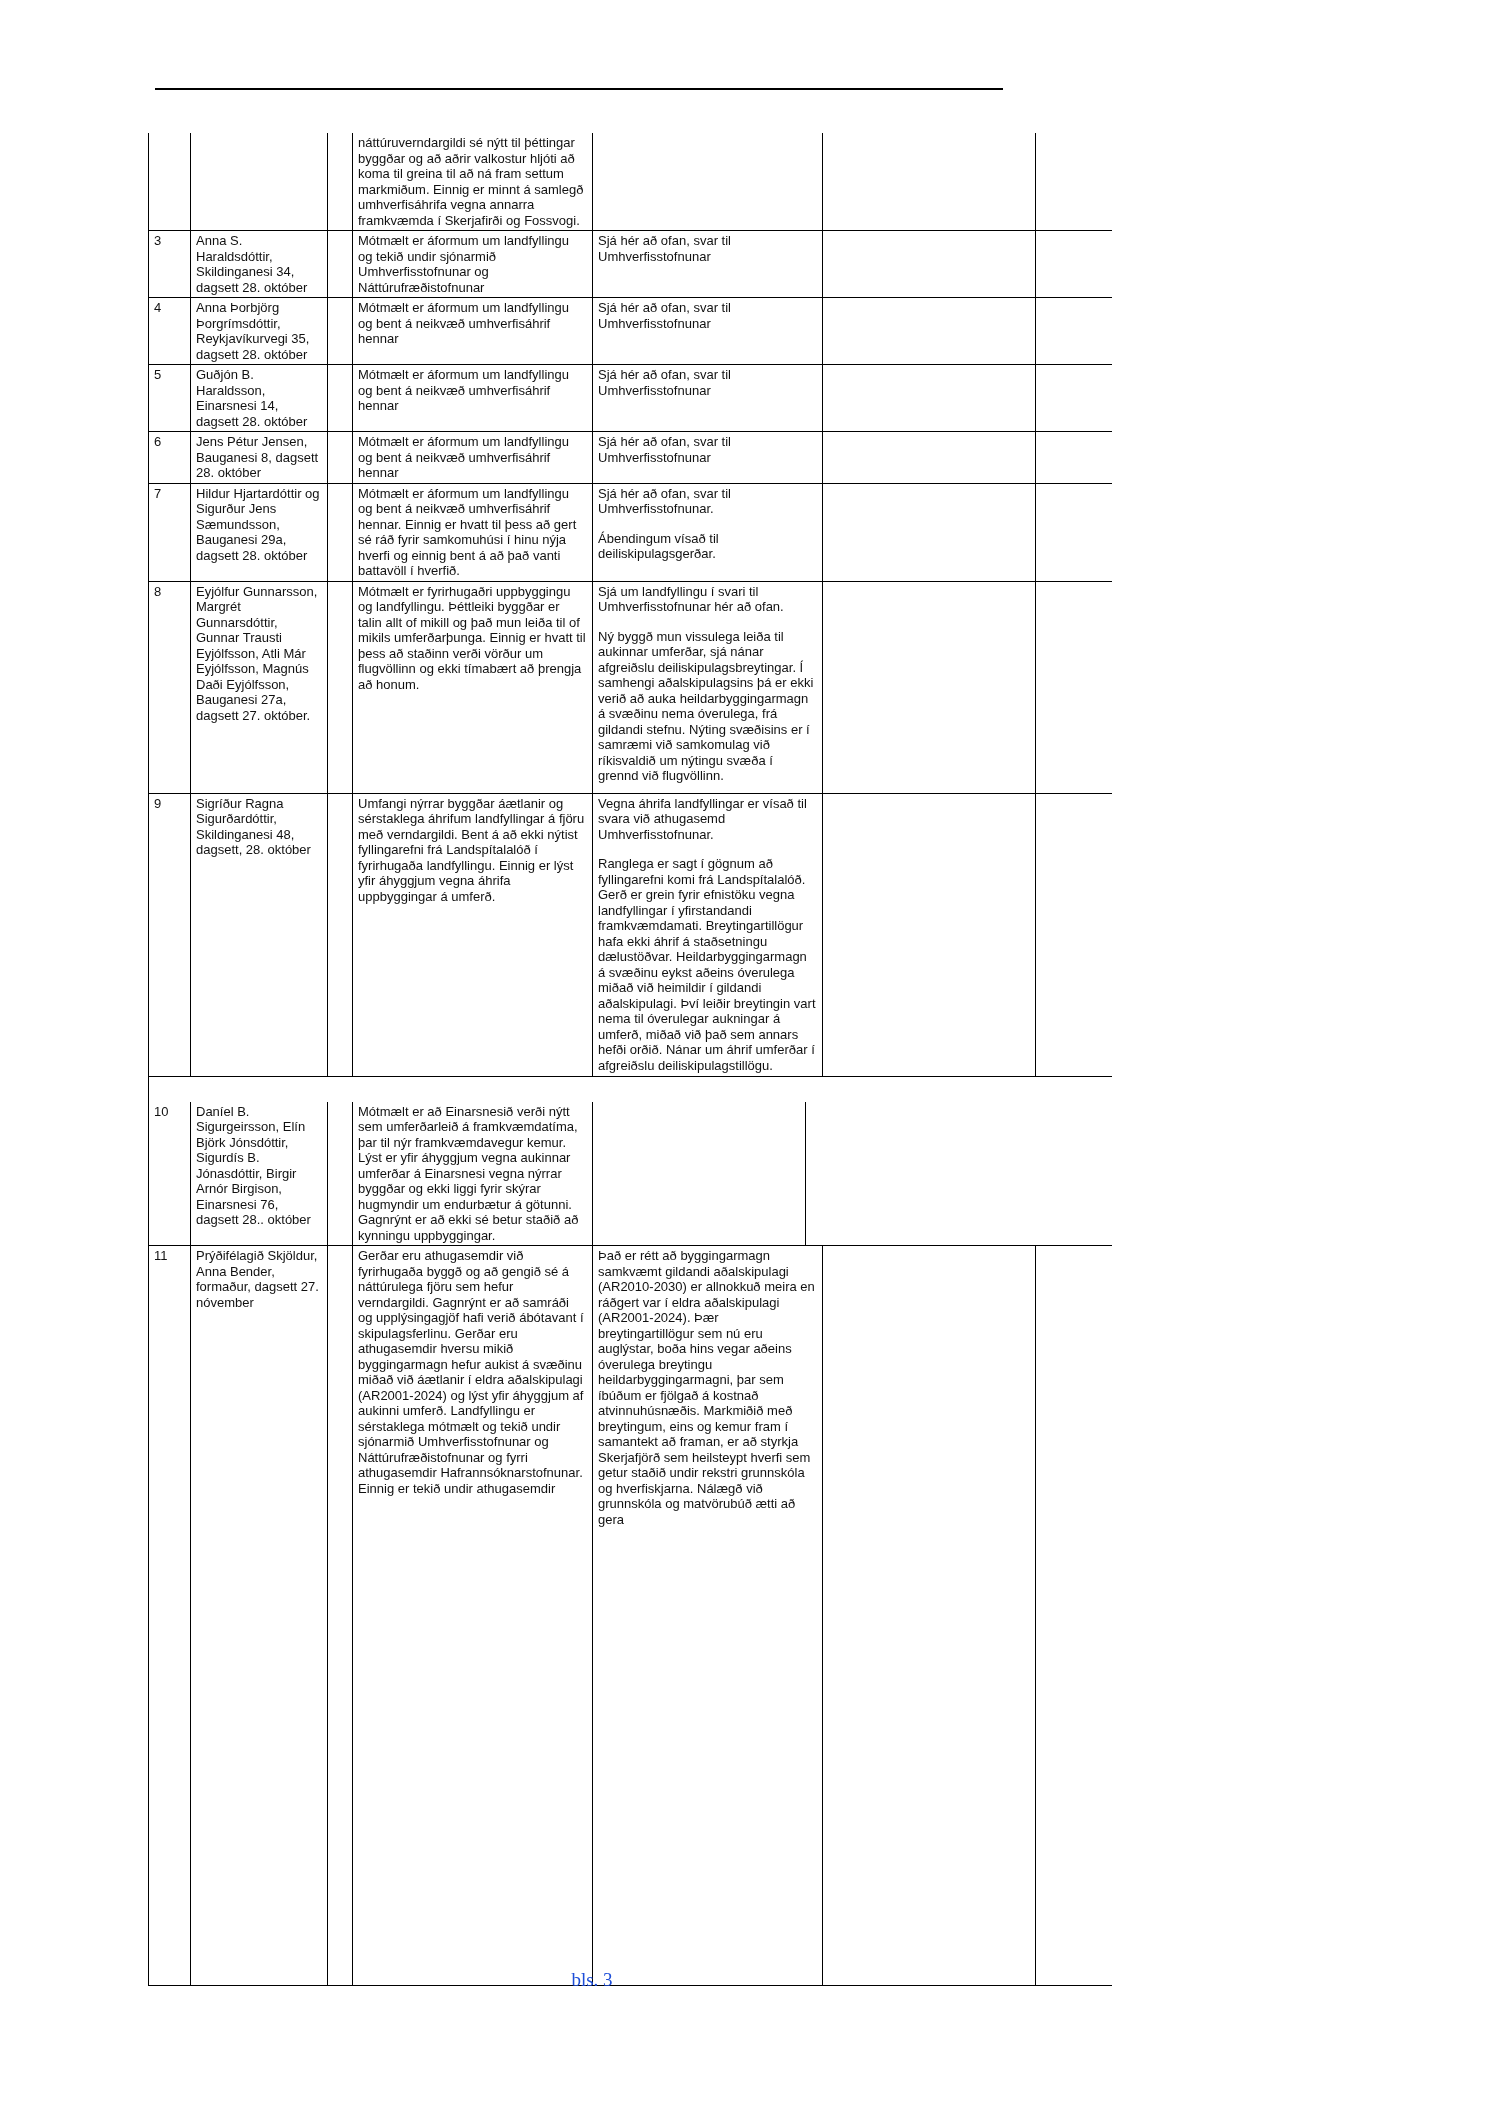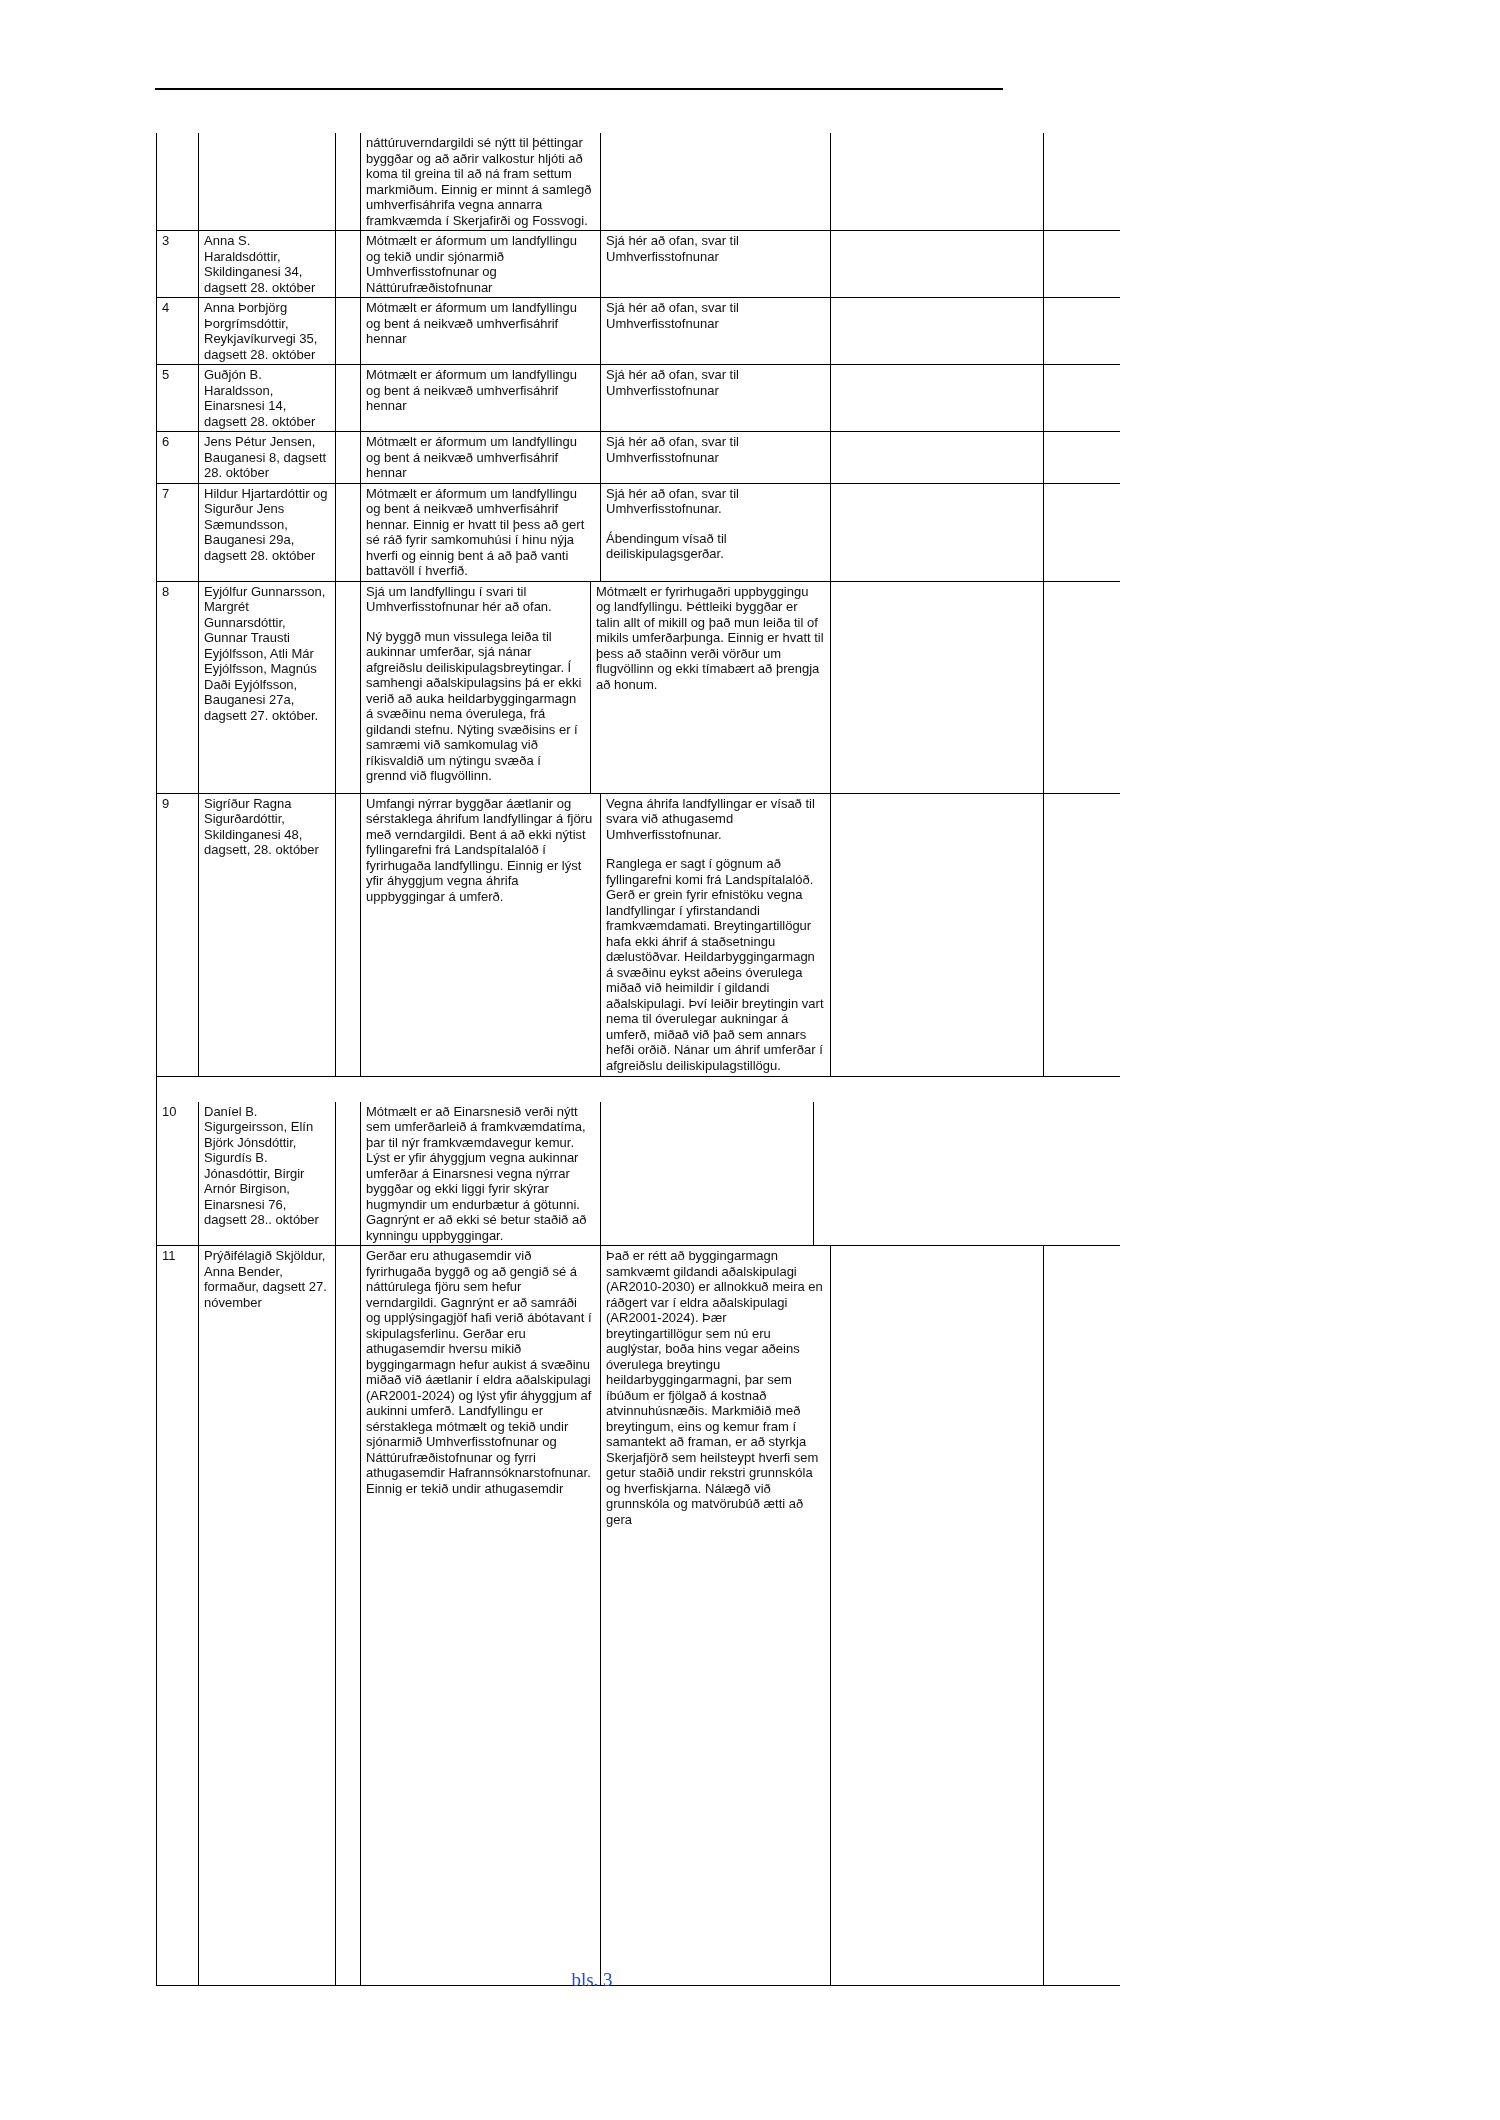--- a/index.html
+++ b/index.html
@@ -11,21 +11,21 @@
     font-family:"Liberation Sans", sans-serif;
     font-size:13px; line-height:15.5px;
     color:#111111;
     overflow:hidden;
   }
   .top-rule {
     position:absolute; left:155px; top:88px;
     width:848px; height:2px; background:#000000;
   }
   .comments-table {
-    position:absolute; left:156px; top:133px;
+    position:absolute; left:148px; top:133px;
     width:964px;
     border-left:1px solid #000000;
   }
   .row { display:flex; align-items:stretch; border-bottom:1px solid #000000; }
   .cell {
     border-right:1px solid #000000;
     padding:2px 6px 2px 5px;
     overflow:hidden;
   }
   .c-num      { width:42px;  }
@@ -117,26 +117,26 @@
     <div class="cell c-response">
           <p>Sjá hér að ofan, svar til Umhverfisstofnunar.</p>
           <p>Ábendingum vísað til deiliskipulagsgerðar.</p>
         </div>
     <div class="cell c-empty"></div>
   </div>
       <div class="row" style="min-height: 212px;">
     <div class="cell c-num">8</div>
     <div class="cell c-name">Eyjólfur Gunnarsson, Margrét Gunnarsdóttir, Gunnar Trausti Eyjólfsson, Atli Már Eyjólfsson, Magnús Daði Eyjólfsson, Bauganesi 27a, dagsett 27. október.</div>
     <div class="cell c-gap"></div>
+    <div class="cell c-comment">
+          <p>Mótmælt er fyrirhugaðri uppbyggingu og landfyllingu. Þéttleiki byggðar er talin allt of mikill og það mun leiða til of mikils umferðarþunga. Einnig er hvatt til þess að staðinn verði vörður um flugvöllinn og ekki tímabært að þrengja að honum.</p>
+        </div>
     <div class="cell c-response">
           <p>Sjá um landfyllingu í svari til Umhverfisstofnunar hér að ofan.</p>
           <p>Ný byggð mun vissulega leiða til aukinnar umferðar, sjá nánar afgreiðslu deiliskipulagsbreytingar. Í samhengi aðalskipulagsins þá er ekki verið að auka heildarbyggingarmagn á svæðinu nema óverulega, frá gildandi stefnu. Nýting svæðisins er í samræmi við samkomulag við ríkisvaldið um nýtingu svæða í grennd við flugvöllinn.</p>
-        </div>
-    <div class="cell c-comment">
-          <p>Mótmælt er fyrirhugaðri uppbyggingu og landfyllingu. Þéttleiki byggðar er talin allt of mikill og það mun leiða til of mikils umferðarþunga. Einnig er hvatt til þess að staðinn verði vörður um flugvöllinn og ekki tímabært að þrengja að honum.</p>
         </div>
     <div class="cell c-empty"></div>
   </div>
       <div class="row" style="min-height: 283px;">
     <div class="cell c-num">9</div>
     <div class="cell c-name">Sigríður Ragna Sigurðardóttir, Skildinganesi 48, dagsett, 28. október</div>
     <div class="cell c-gap"></div>
     <div class="cell c-comment">
           <p>Umfangi nýrrar byggðar áætlanir og sérstaklega áhrifum landfyllingar á fjöru með verndargildi. Bent á að ekki nýtist fyllingarefni frá Landspítalalóð í fyrirhugaða landfyllingu. Einnig er lýst yfir áhyggjum vegna áhrifa uppbyggingar á umferð.</p>
         </div>

